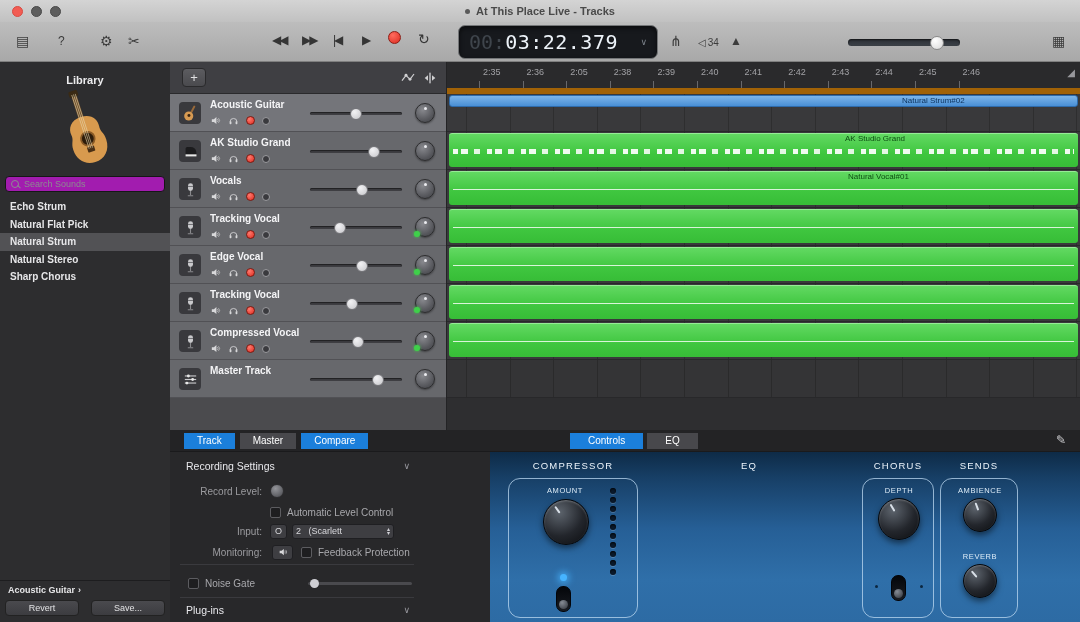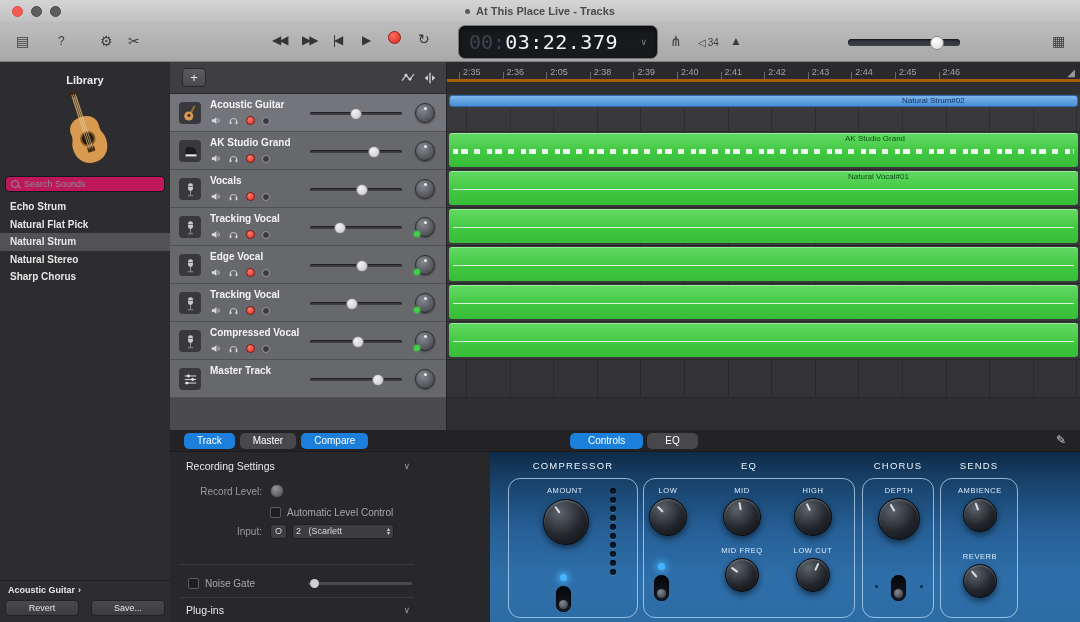--- a/index.html
+++ b/index.html
@@ -26,21 +26,21 @@
 .lcd-time{color:#edf3f9;font-size:20px;letter-spacing:.5px}
 .lcd-chev{margin-left:auto;color:#7d848c;font-size:9px;font-family:"Liberation Sans",sans-serif}
 .level{position:absolute;top:15px;font-size:10px;color:#3c3c3c;display:flex;gap:2px;align-items:center}
 .vol{position:absolute;left:848px;top:17px;width:112px;height:7px;border-radius:4px;background:linear-gradient(#2c3036,#3c4148);box-shadow:inset 0 1px 2px rgba(0,0,0,.6)}
 .vol-thumb{position:absolute;left:82px;top:-3.5px;width:14px;height:14px;border-radius:50%;background:radial-gradient(circle at 35% 30%,#fff,#d8d8d8);border:1px solid #8a8a8a}
 
 
 .library{position:absolute;left:0;top:62px;width:170px;height:560px;background:#2d2d2f;color:#e2e2e4}
 .lib-title{padding-top:12px;text-align:center;font-size:11px;font-weight:bold;color:#ececee}
 .lib-art{height:88px;display:flex;align-items:center;justify-content:center}
-.lib-search{margin:2px 5px 6px;height:16px;background:#be185d;border:1px solid #161618;border-radius:4px;display:flex;align-items:center;padding:0 5px;gap:4px}
+.lib-search{margin:2px 5px 6px;height:16px;background:#a21caf;border:1px solid #161618;border-radius:4px;display:flex;align-items:center;padding:0 5px;gap:4px}
 .lib-search input{flex:1;min-width:0;background:none;border:none;outline:none;color:#c8c8cc;font-size:9px;font-family:inherit}
 .lib-search input::placeholder{color:#8c8c90}
 .mag{position:relative;width:9px;height:9px;flex:none}
 .mag::before{content:'';position:absolute;left:0;top:0;width:6px;height:6px;border:1.3px solid #8c8c90;border-radius:50%}
 .mag::after{content:'';position:absolute;left:6px;top:6px;width:3.5px;height:1.3px;background:#8c8c90;transform:rotate(45deg)}
 .lib-item{height:17.5px;line-height:17.5px;padding-left:10px;font-size:10px;font-weight:bold;color:#e6e6e8;white-space:nowrap}
 .lib-item.selected{background:#525255}
 .lib-foot{position:absolute;left:0;bottom:0;width:100%;border-top:1px solid #1d1d1f}
 .patch-path{padding:4px 8px 2px;font-size:9px;font-weight:bold;color:#e6e6e8;display:flex;gap:3px;align-items:center}
 .foot-btns{display:flex;justify-content:space-between;padding:3px 5px 6px}
@@ -62,42 +62,42 @@
 .rec-en{width:9px;height:9px;border-radius:50%;background:radial-gradient(circle at 35% 30%,#ff7a6e,#e02c20);border:1px solid #7e1a12}
 .in-mon{width:8px;height:8px;border-radius:50%;background:#3a3a3e;border:1px solid #9a9a9e}
 .tslider{position:absolute;left:140px;top:18px;width:92px;height:3px;border-radius:2px;background:#3e3e42;box-shadow:inset 0 1px 1px rgba(0,0,0,.5)}
 .tthumb{position:absolute;top:-4.5px;width:12px;height:12px;border-radius:50%;background:radial-gradient(circle at 35% 30%,#f2f2f4,#c6c6ca);border:1px solid #76767a;margin-left:-6px}
 .tknob{position:absolute;right:11px;top:9px;width:20px;height:20px;border-radius:50%;background:radial-gradient(circle at 38% 32%,#88898e,#55565b 65%,#404145);border:1px solid #2c2c2e;box-shadow:0 1px 2px rgba(0,0,0,.4)}
 .tknob::after{content:'';position:absolute;left:50%;top:2.5px;width:3px;height:3px;margin-left:-1.5px;border-radius:50%;background:#ececf0}
 .tknob.green::before{content:'';position:absolute;left:-2px;bottom:-1px;width:6px;height:6px;border-radius:50%;background:#3fd04a;box-shadow:0 0 3px #3fd04a}
 
 
 .tl{position:absolute;left:277px;top:0;width:633px;height:368px;background:#2e2e30}
-.ruler{position:relative;height:20px;background:#2a2a2c;border-bottom:3px solid #a16207;display:flex;padding-left:12px;overflow:hidden}
+.ruler{position:relative;height:32px;background:#2a2a2c;border-bottom:6px solid #a16207;display:flex;padding-left:32px;overflow:hidden}
 .rcell{flex:none;width:43.6px;position:relative;font-size:9px;color:#a2a2a6;padding:5px 0 0 4px}
 .rcell::before{content:'';position:absolute;left:0;bottom:0;width:1px;height:7px;background:#68686c}
 .zoomctl{position:absolute;right:5px;top:5px;color:#98989c;font-size:10px}
 .lanes{position:absolute;left:0;top:32px;width:633px}
 .lane{position:relative;height:38px;background-color:#39393b;border-bottom:1px solid #28282a;background-image:repeating-linear-gradient(90deg,rgba(0,0,0,.20) 0 1px,transparent 1px 43.6px);background-position:19px 0}
 .lane.master{background-color:#343436}
 .region{position:absolute;left:2px;right:2px}
 .region.blue{top:1px;height:12px;border-radius:3px;background:linear-gradient(#7cb5ea,#498fd5);border:1px solid #2e6bab}
 .region.green{top:1px;bottom:2px;border-radius:3px;background:linear-gradient(#62d962 0%,#3fc63f 60%,#37bd37 100%);border-top:1px solid #96ec96}
 .rlabel{position:absolute;font-size:8px;font-weight:normal;white-space:nowrap;z-index:2}
 .rlabel.on-blue{color:#0e3560;top:2px}
 .rlabel.on-green{color:#0d4d12;top:2px}
 .wave{position:absolute;left:4px;right:4px;top:50%;height:5px;margin-top:-2px;background:repeating-linear-gradient(90deg,rgba(255,255,255,.92) 0 5px,rgba(255,255,255,0) 5px 8px,rgba(255,255,255,.92) 8px 15px,rgba(255,255,255,0) 15px 21px,rgba(255,255,255,.85) 21px 27px,rgba(255,255,255,0) 27px 34px)}
 .centerline{position:absolute;left:4px;right:4px;top:50%;height:1.6px;background:rgba(255,255,255,.8)}
 
 
 .inspector{position:absolute;left:170px;top:430px;width:910px;height:192px;background:#28282a}
 .tabbar{position:relative;height:22px;background:#232325;border-bottom:1px solid #1a1a1c}
 .tabs-left{position:absolute;left:14px;top:3px;display:flex;gap:5px}
 .tabs-center{position:absolute;left:400px;top:3px;display:flex;gap:4px}
-.tab{height:16px;line-height:16px;padding:0 13px;border-radius:5px;font-size:10px;color:#fff}
+.tab{height:16px;line-height:16px;padding:0 13px;border-radius:0;font-size:10px;color:#fff}
 .tab.blue{background:#1b7fdb}
 .tab.dark{background:#48484c}
 .tab.wide{padding:0 18px}
 .pencil{position:absolute;right:14px;top:3px;color:#cfcfd2;font-size:12px}
 
 .settings{position:absolute;left:0;top:22px;width:320px;height:170px;font-size:10px;color:#c6c6ca}
 .sec-head{position:absolute;left:16px;right:80px;display:flex;align-items:center;font-size:10.5px;color:#e8e8ec}
 .sec-head .chev{margin-left:auto;color:#9a9aa0;font-size:9px}
 .srow{position:absolute;left:0;right:78px;display:flex;align-items:center;height:18px}
 .lbl{width:92px;text-align:right;margin-right:8px;color:#9b9b9f;flex:none}
@@ -547,20 +547,30 @@
         <span class="lbl">Input:</span>
         <button class="fmt-btn">O</button>
         <div class="stepper">
           <span class="step-val">2   (Scarlett</span>
           <span class="step-arrows">
             <i>▴</i>
             <i>▾</i>
           </span>
         </div>
       </div>
+      <div class="srow" style="top:91px">
+        <span class="lbl">Monitoring:</span>
+        <button class="mon-btn">
+            <svg>
+              <use href="#i-speaker"></use>
+            </svg>
+          </button>
+        <span class="cbx" style="margin-left:8px"></span>
+        <span class="sublbl">Feedback Protection</span>
+      </div>
       <div class="sdiv" style="top:112px"></div>
       <div class="srow" style="top:122px">
         <span class="cbx" style="margin-left:18px"></span>
         <span class="sublbl">Noise Gate</span>
         <span class="ng-slider">
             <i class="ng-thumb"></i>
           </span>
       </div>
       <div class="sdiv" style="top:145px"></div>
       <div class="sec-head" style="top:152px">
@@ -589,44 +599,20 @@
             <i></i>
             <i></i>
             <i></i>
             <i></i>
             <i></i>
         </span>
         <span class="led" style="left:51px;top:95px"></span>
         <span class="switch" style="left:47px;top:107px;height:26px"></span>
       </div>
 
-      <div class="scbox" style="left:153px;width:212px">
-        <span class="klabel" style="left:0;top:7px;width:48px">LOW</span>
-        <span class="klabel" style="left:74px;top:7px;width:48px">MID</span>
-        <span class="klabel" style="left:145px;top:7px;width:48px">HIGH</span>
-        <span class="knob" style="left:5px;top:19px;width:38px;height:38px">
-            <i class="ptr" style="transform:rotate(-45deg)"></i>
-          </span>
-        <span class="knob" style="left:79px;top:19px;width:38px;height:38px">
-            <i class="ptr" style="transform:rotate(-10deg)"></i>
-          </span>
-        <span class="knob" style="left:150px;top:19px;width:38px;height:38px">
-            <i class="ptr" style="transform:rotate(-25deg)"></i>
-          </span>
-        <span class="klabel" style="left:68px;top:67px;width:60px">MID FREQ</span>
-        <span class="klabel" style="left:139px;top:67px;width:60px">LOW CUT</span>
-        <span class="knob" style="left:81px;top:79px;width:34px;height:34px">
-            <i class="ptr" style="transform:rotate(-55deg)"></i>
-          </span>
-        <span class="knob" style="left:152px;top:79px;width:34px;height:34px">
-            <i class="ptr" style="transform:rotate(25deg)"></i>
-          </span>
-        <span class="led" style="left:14px;top:84px"></span>
-        <span class="switch" style="left:10px;top:96px;height:26px"></span>
-      </div>
 
       <div class="scbox" style="left:372px;width:72px">
         <span class="klabel" style="left:0;top:7px;width:72px">DEPTH</span>
         <span class="knob" style="left:15px;top:19px;width:42px;height:42px">
             <i class="ptr" style="transform:rotate(-30deg)"></i>
           </span>
         <span class="screw" style="left:12px;top:106px"></span>
         <span class="switch" style="left:28px;top:96px;height:26px"></span>
         <span class="screw" style="left:57px;top:106px"></span>
       </div>

